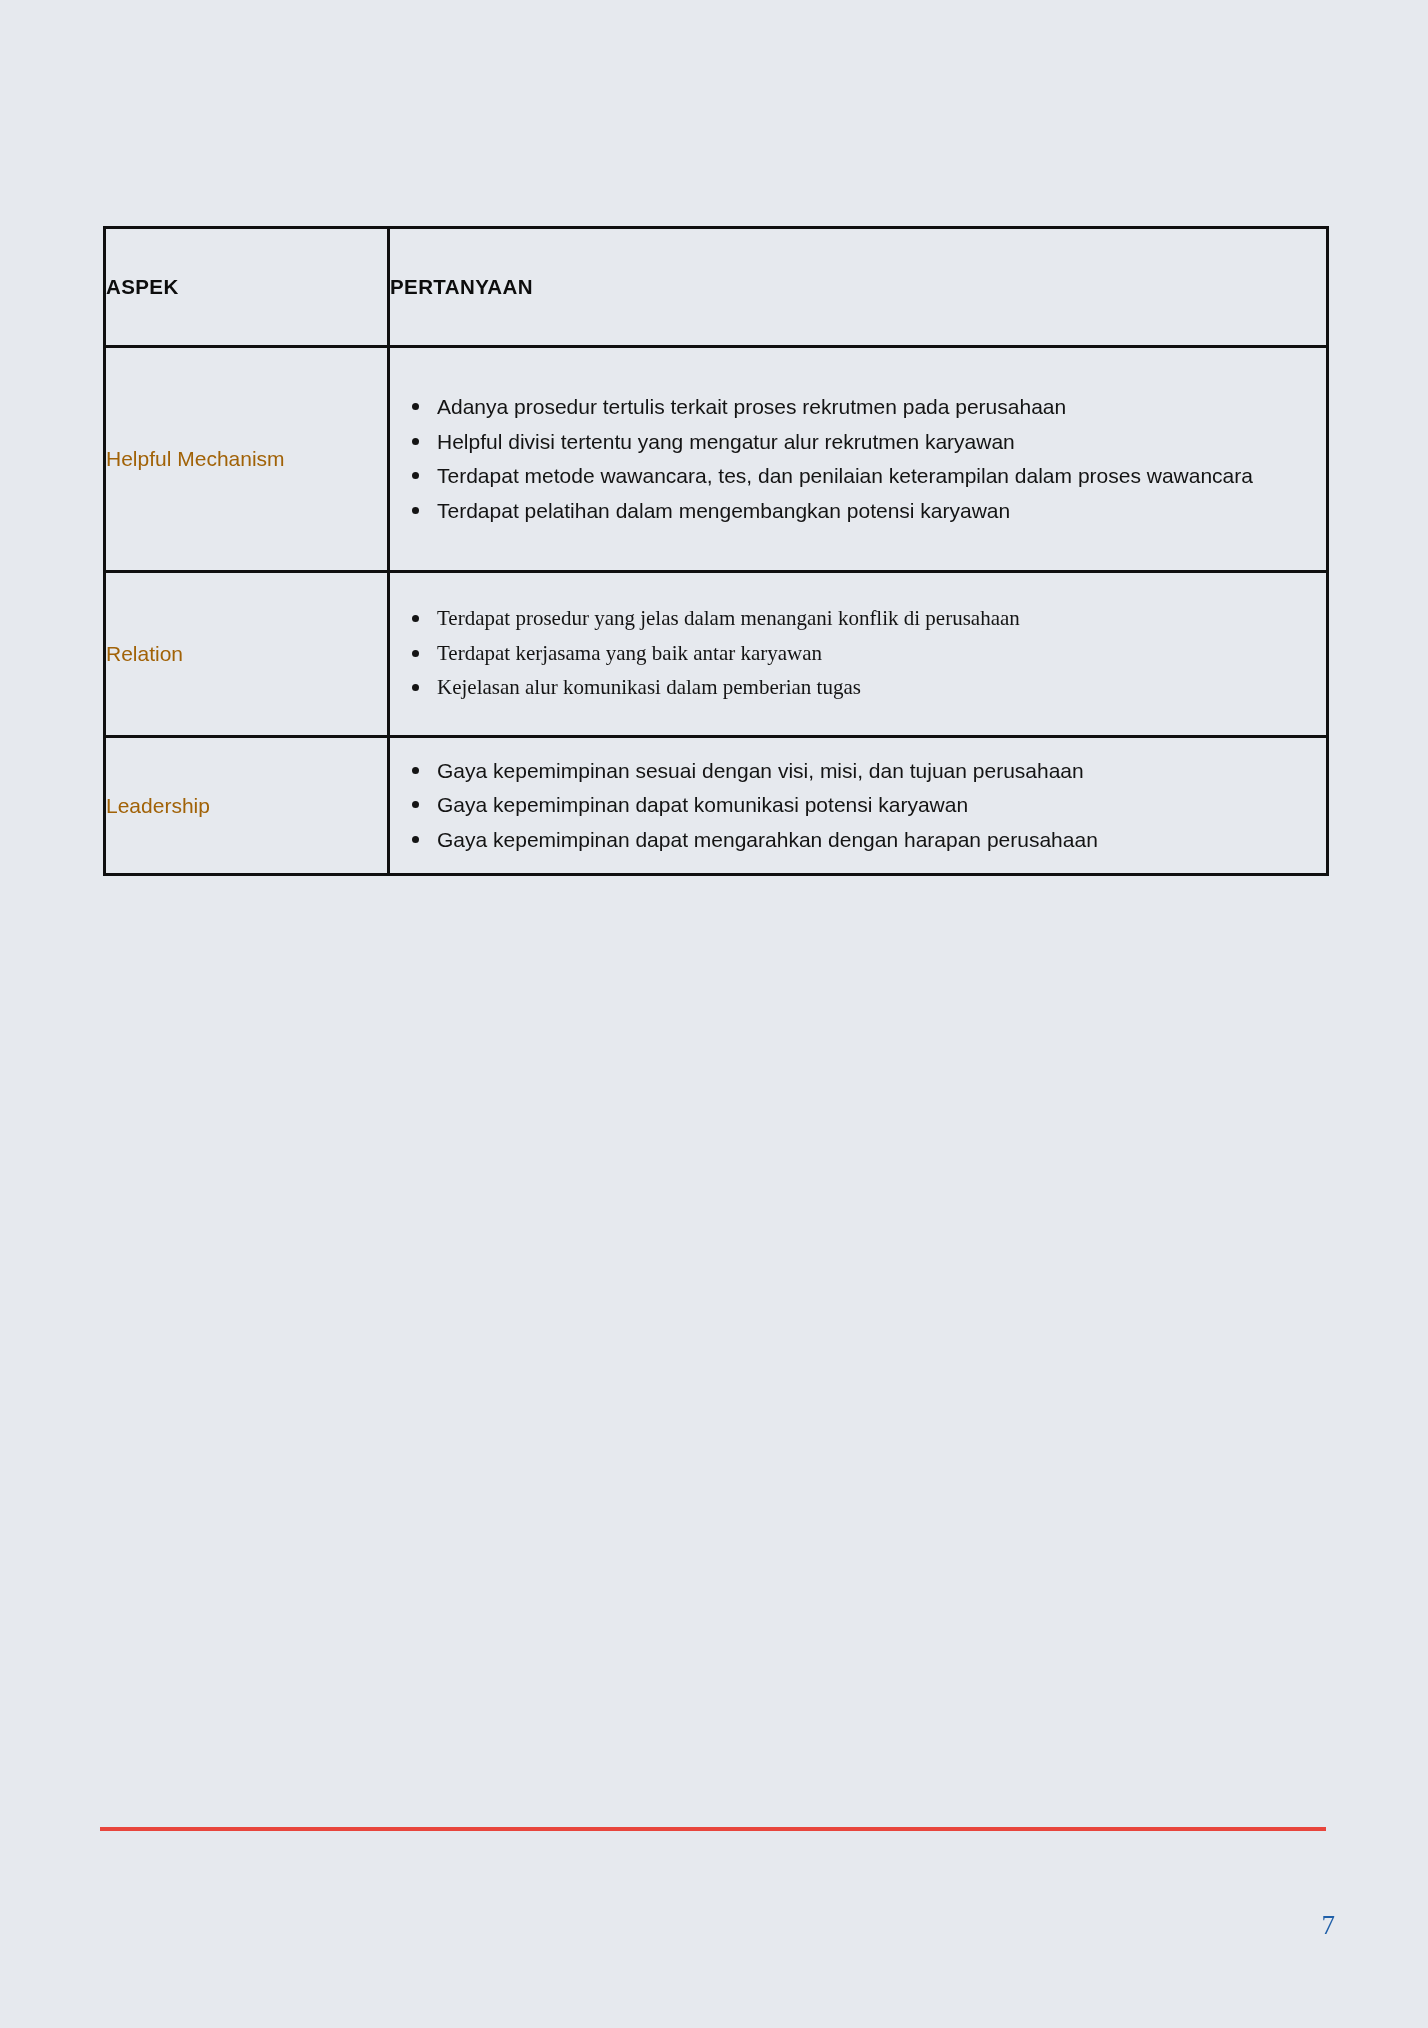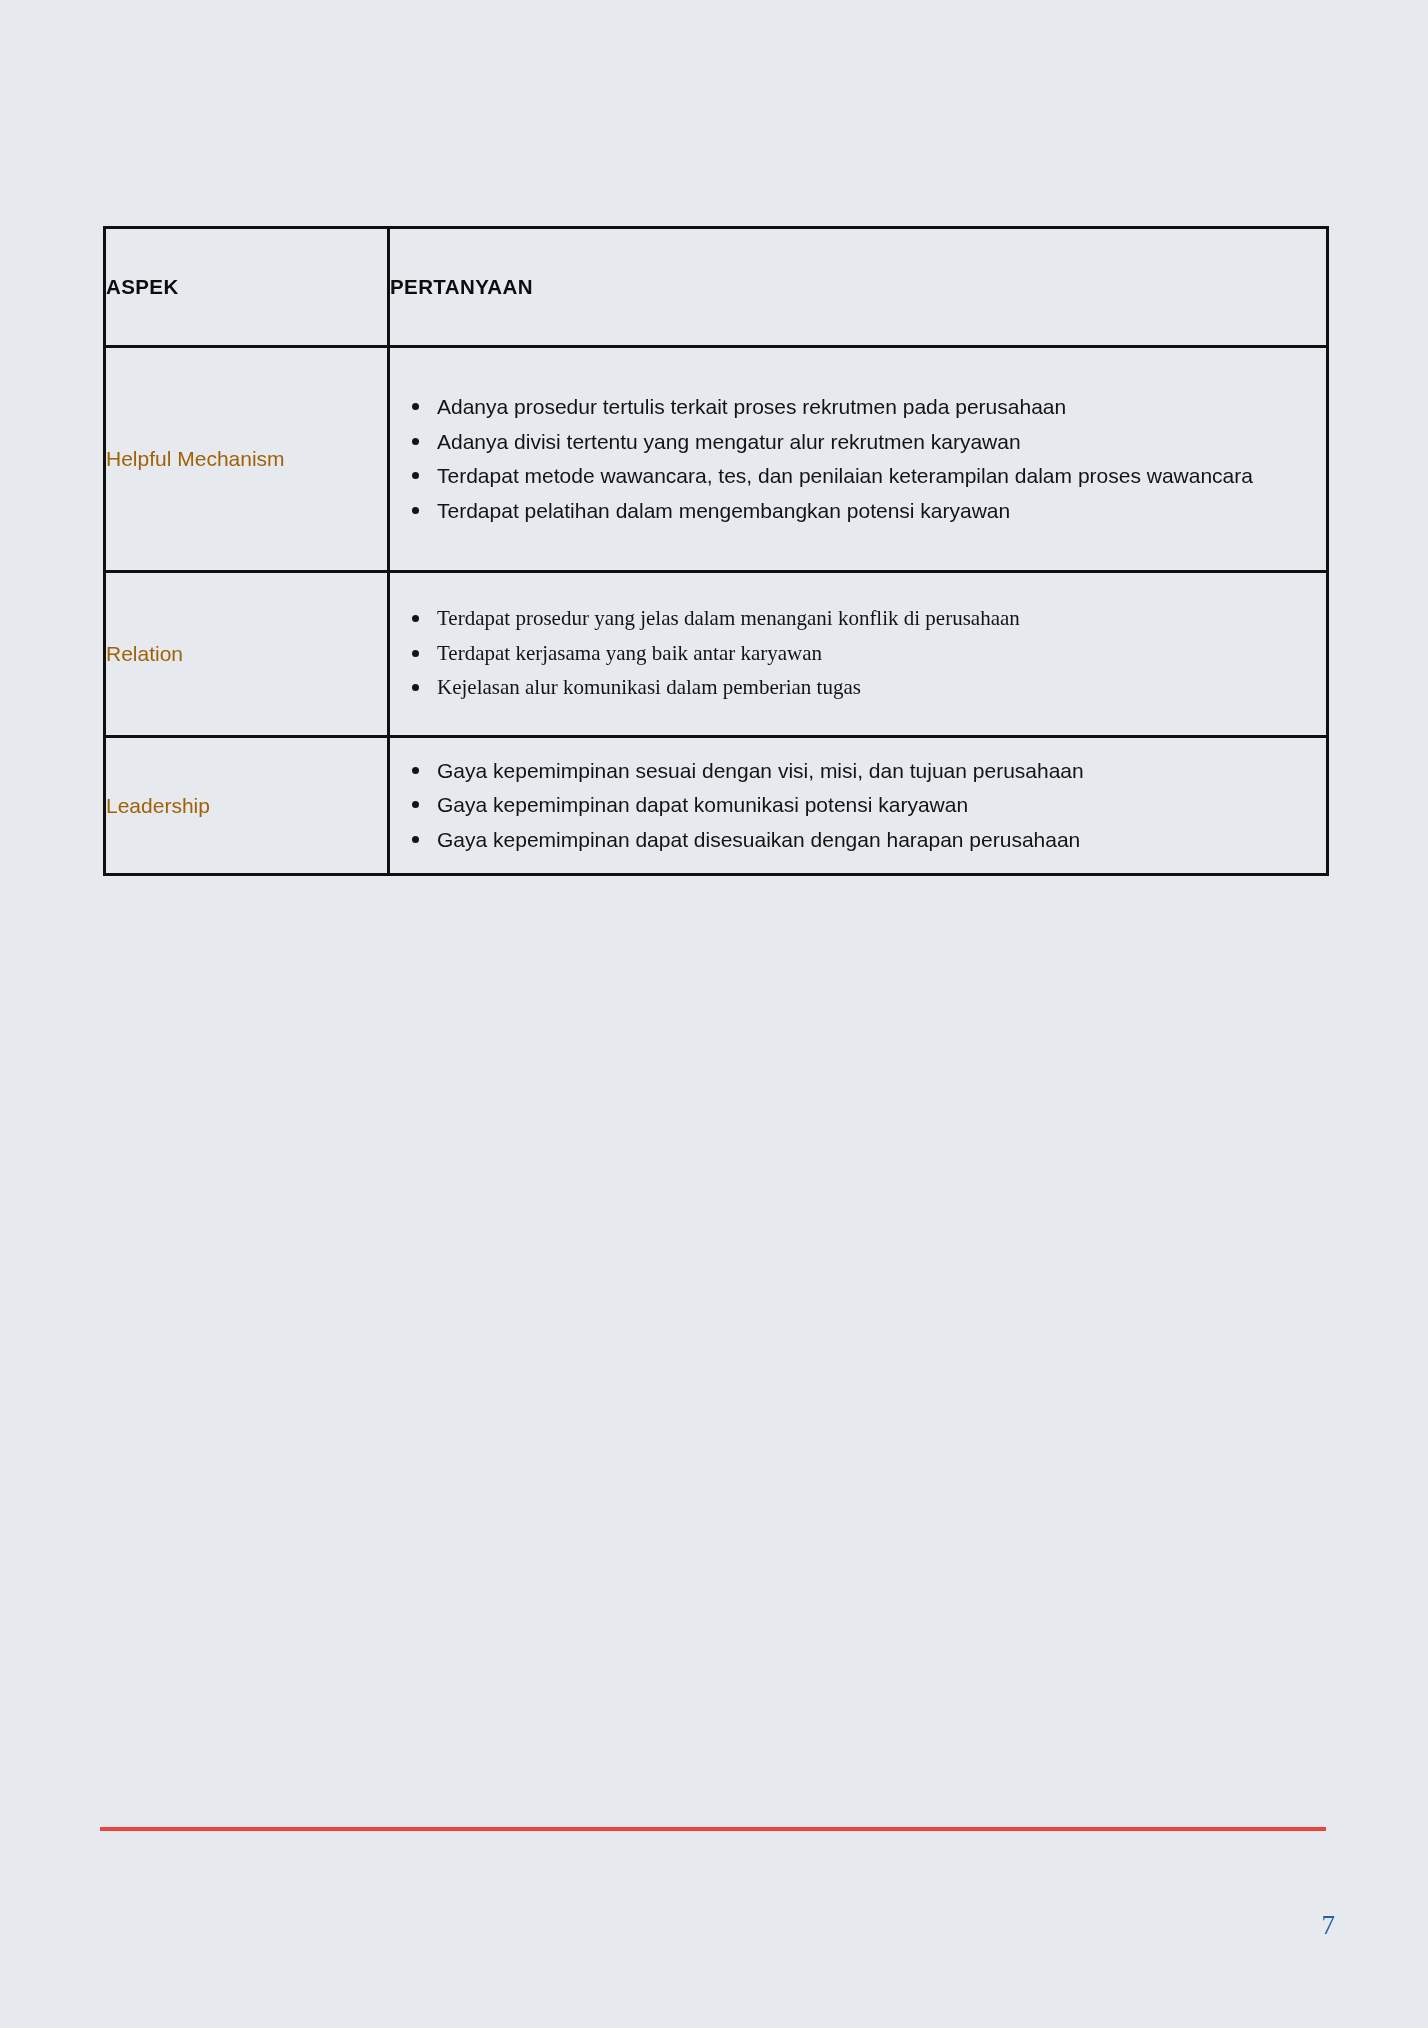--- a/index.html
+++ b/index.html
@@ -150,21 +150,21 @@
         <tr class="row-helpful">
           <td class="aspect-cell">Helpful Mechanism</td>
           <td class="question-cell">
             <ul class="bullets">
               <li>
                 <span class="bullet-dot"></span>
                 <span>Adanya prosedur tertulis terkait proses rekrutmen pada perusahaan</span>
               </li>
               <li>
                 <span class="bullet-dot"></span>
-                <span>Adanya divisi tertentu yang mengatur alur rekrutmen karyawan</span>
+                <span>Helpful divisi tertentu yang mengatur alur rekrutmen karyawan</span>
               </li>
               <li>
                 <span class="bullet-dot"></span>
                 <span>Terdapat metode wawancara, tes, dan penilaian keterampilan dalam proses wawancara</span>
               </li>
               <li>
                 <span class="bullet-dot"></span>
                 <span>Terdapat pelatihan dalam mengembangkan potensi karyawan</span>
               </li>
             </ul>
@@ -198,21 +198,21 @@
               <li>
                 <span class="bullet-dot"></span>
                 <span>Gaya kepemimpinan sesuai dengan visi, misi, dan tujuan perusahaan</span>
               </li>
               <li>
                 <span class="bullet-dot"></span>
                 <span>Gaya kepemimpinan dapat komunikasi potensi karyawan</span>
               </li>
               <li>
                 <span class="bullet-dot"></span>
-                <span>Gaya kepemimpinan dapat disesuaikan dengan harapan perusahaan</span>
+                <span>Gaya kepemimpinan dapat mengarahkan dengan harapan perusahaan</span>
               </li>
             </ul>
           </td>
         </tr>
 
       </tbody>
     </table>
   </div>
 
   <div class="footer-rule"></div>

